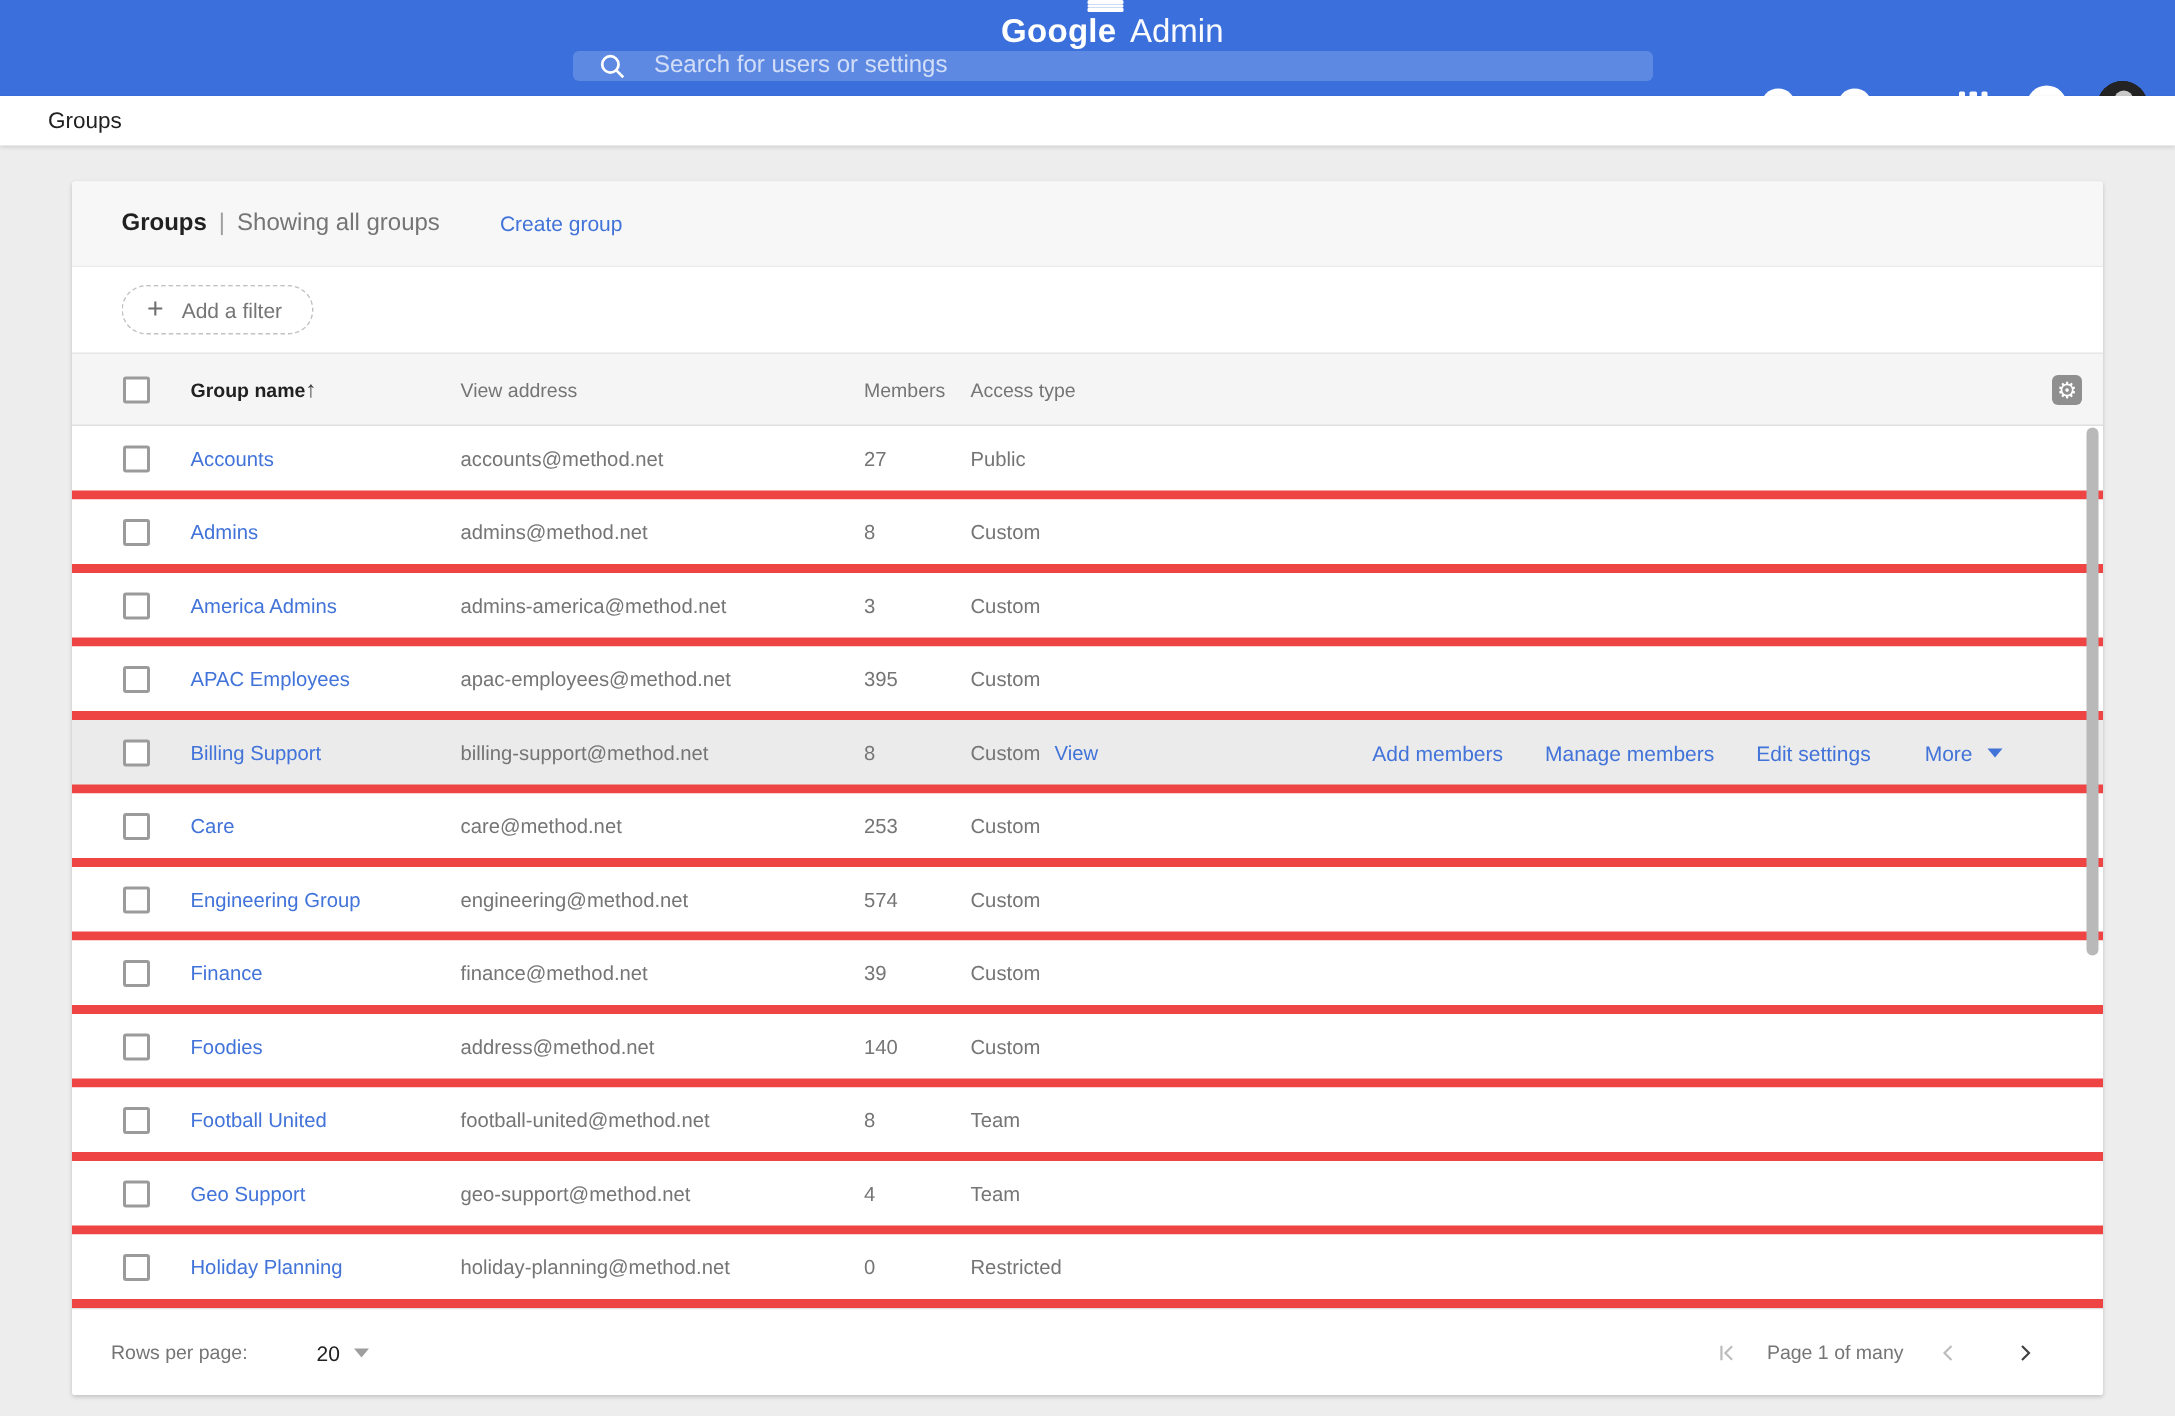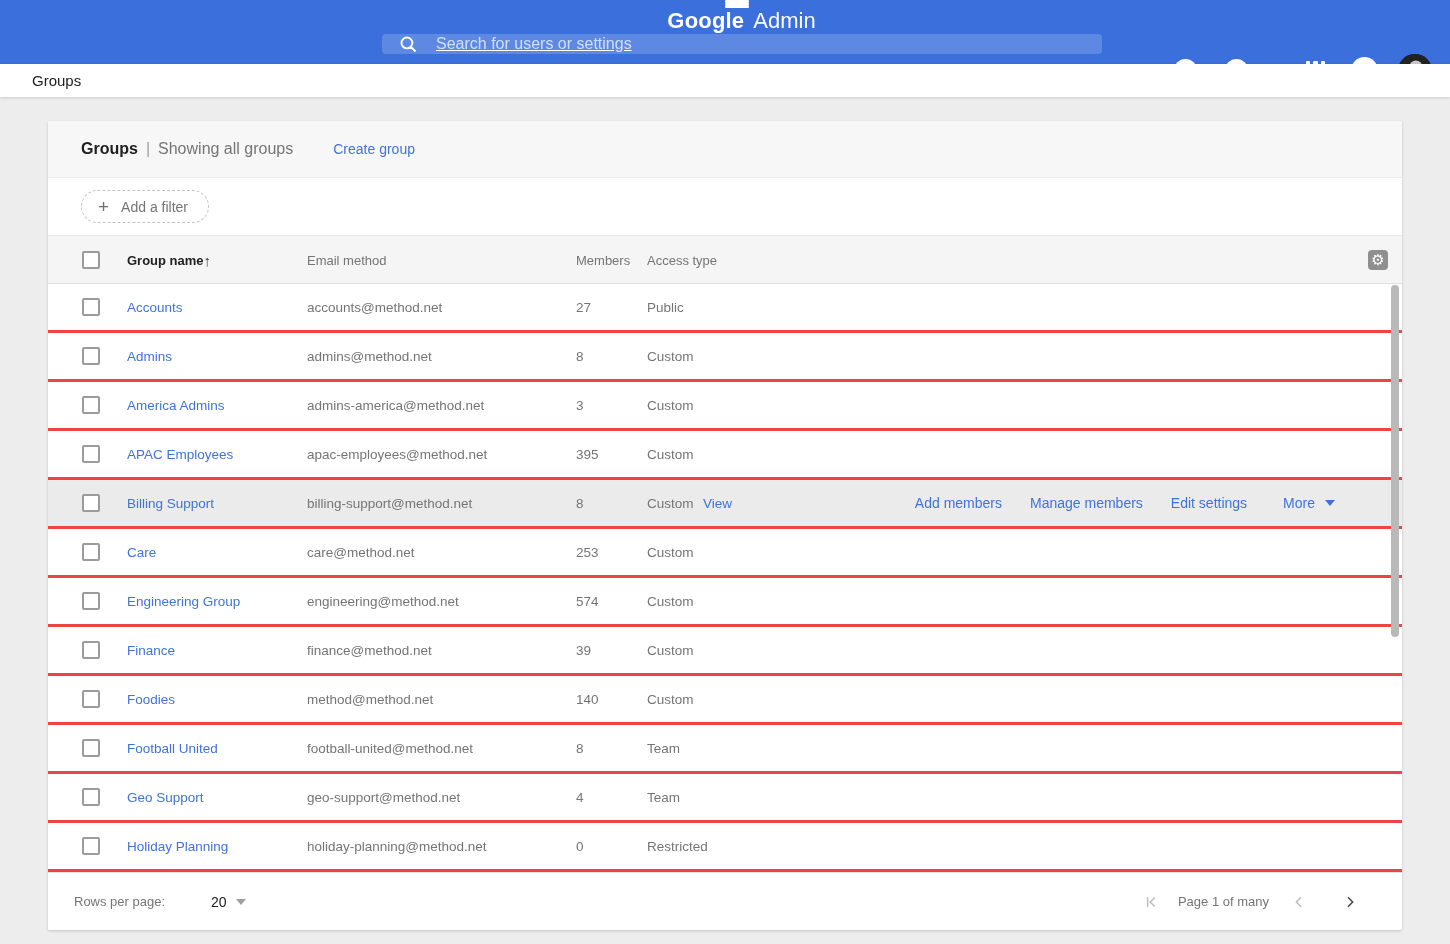--- a/index.html
+++ b/index.html
@@ -13,21 +13,21 @@
 
   
   .topbar{height:64px;background:var(--c-topbar);display:flex;align-items:center;position:relative;flex-direction:column;}
   .menu-btn{margin-left:24px;width:24px;height:18px;display:flex;flex-direction:column;justify-content:space-between;cursor:pointer;}
   .menu-btn span{display:block;height:2.5px;background:#fff;border-radius:1px;}
   .logo{margin-left:33px;color:#fff;font-size:22px;display:flex;align-items:baseline;gap:9px;white-space:nowrap;}
   .logo .g{font-weight:700;letter-spacing:.2px;}
   .logo .a{font-weight:400;opacity:.97;}
   .searchbox{margin-left:34px;width:720px;height:48px;background:rgba(255,255,255,0.18);border-radius:4px;display:flex;align-items:center;padding:0 16px;}
   .searchbox svg{flex:0 0 auto;}
-  .searchbox input{flex:1;margin-left:18px;background:transparent;border:none;outline:none;color:#fff;font-size:16px;font-family:inherit;text-decoration:underline;}
+  .searchbox input{flex:1;margin-left:18px;background:transparent;border:none;outline:none;color:#fff;font-size:16px;font-family:inherit;}
   .searchbox input::placeholder{color:rgba(255,255,255,0.72);}
   .top-icons{margin-left:auto;margin-right:18px;display:flex;align-items:center;}
   .badge-circle{width:23px;height:23px;border-radius:50%;background:#fff;display:flex;align-items:center;justify-content:center;cursor:pointer;}
   .badge-hourglass{margin-right:28px;}
   .badge-help{margin-right:58px;font-weight:700;color:var(--c-topbar);font-size:15px;}
   .grid-icon{margin-right:26px;display:grid;grid-template-columns:repeat(3,4.5px);grid-template-rows:repeat(3,4.5px);gap:3px;cursor:pointer;}
   .grid-icon i{background:#fff;border-radius:1px;}
   .bell-circle{width:27px;height:27px;margin-right:20px;}
   .avatar{width:34px;height:34px;border-radius:50%;overflow:hidden;cursor:pointer;background:#1c1c1c;}
 
@@ -58,21 +58,21 @@
   .pos-members{left:528px;}
   .pos-access{left:599px;}
   .pos-view{left:655px;}
   .thead .h-name{color:var(--c-dark);font-weight:700;display:flex;align-items:center;cursor:pointer;}
   .sort-arrow{font-size:15px;color:#424242;}
   .thead .h-gray{color:var(--c-gray);cursor:pointer;}
   .gear{position:absolute;right:14px;top:50%;transform:translateY(-50%);width:20px;height:20px;background:#8f8f8f;border-radius:4px;color:#fff;display:flex;align-items:center;justify-content:center;font-size:15px;cursor:pointer;}
 
   .checkbox{display:inline-block;width:18px;height:18px;border:2px solid #9b9b9b;border-radius:2px;background:#fff;cursor:pointer;}
 
-  .trow{position:relative;height:49px;background:#fff;border-bottom:3px solid #ef4444;font-size:13.5px;}
+  .trow{position:relative;height:49px;background:#fff;border-bottom:6px solid #ef4444;font-size:13.5px;}
   .trow.hovered{background:var(--c-hover);}
   .trow .name{color:var(--c-link);text-decoration:none;cursor:pointer;}
   .trow .muted{color:var(--c-gray);}
   .view-link{color:var(--c-link);cursor:pointer;text-decoration:none;}
   .row-actions{position:absolute;right:67px;top:50%;transform:translateY(-50%);display:flex;align-items:center;gap:28px;font-size:14px;}
   .row-actions a{color:var(--c-link);text-decoration:none;cursor:pointer;white-space:nowrap;}
   .row-actions .more{margin-left:8px;display:flex;align-items:center;gap:10px;}
   .caret-blue{width:0;height:0;border-left:5px solid transparent;border-right:5px solid transparent;border-top:6px solid var(--c-link);}
 
   
@@ -160,21 +160,21 @@
         <span>Add a filter</span>
       </button>
     </div>
 
     <div class="thead">
       <span class="cell pos-cb checkbox"></span>
       <span class="cell pos-name h-name">
         <span>Group name</span>
         <span class="sort-arrow">↑</span>
       </span>
-      <span class="cell pos-email h-gray">Email method</span>
+      <span class="cell pos-email h-gray">View address</span>
       <span class="cell pos-members h-gray">Members</span>
       <span class="cell pos-access h-gray">Access type</span>
       <span class="gear">⚙</span>
     </div>
 
     <div id="tbody">
   <div class="trow">
     <span class="cell pos-cb checkbox"></span>
     <a class="cell pos-name name">Accounts</a>
     <span class="cell pos-email muted">accounts@method.net</span>
@@ -251,21 +251,21 @@
     <a class="cell pos-name name">Finance</a>
     <span class="cell pos-email muted">finance@method.net</span>
     <span class="cell pos-members muted">39</span>
     <span class="cell pos-access muted">Custom</span>
 
   </div>
 
   <div class="trow">
     <span class="cell pos-cb checkbox"></span>
     <a class="cell pos-name name">Foodies</a>
-    <span class="cell pos-email muted">method@method.net</span>
+    <span class="cell pos-email muted">address@method.net</span>
     <span class="cell pos-members muted">140</span>
     <span class="cell pos-access muted">Custom</span>
 
   </div>
 
   <div class="trow">
     <span class="cell pos-cb checkbox"></span>
     <a class="cell pos-name name">Football United</a>
     <span class="cell pos-email muted">football-united@method.net</span>
     <span class="cell pos-members muted">8</span>

